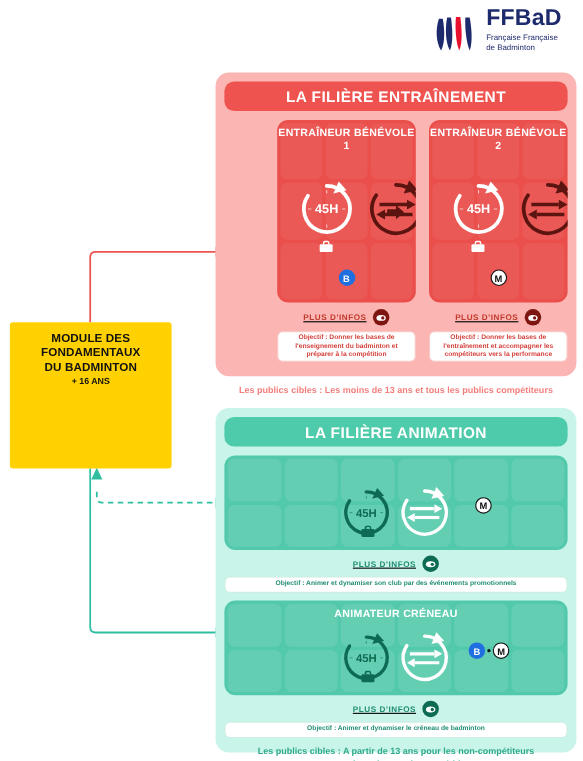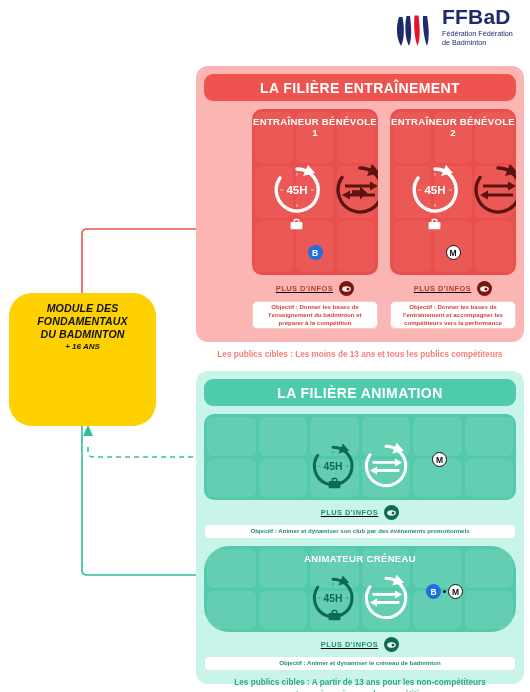--- a/index.html
+++ b/index.html
@@ -15,23 +15,23 @@
   
   .logo{position:absolute;left:394px;top:8px;width:130px;height:40px;display:flex;align-items:flex-end;gap:6px;}
   .logo-mark{width:42px;height:34px;flex:0 0 auto;}
   .logo-text{display:flex;flex-direction:column;justify-content:center;line-height:1;}
   .logo-title{font-size:21px;font-weight:bold;color:#1d2a6c;letter-spacing:.2px;}
   .logo-sub{font-size:7.2px;color:#1d2a6c;line-height:1.35;margin-top:2px;}
 
   
   .module{
     position:absolute;left:9px;top:293px;width:147px;height:133px;
-    background:#ffd100;border-radius:23px;
+    background:#ffd100;border-radius:3px;
     display:flex;flex-direction:column;align-items:center;
-    padding-top:9px;box-sizing:border-box;z-index:5;font-style:italic;
+    padding-top:9px;box-sizing:border-box;z-index:5;
   }
   .module-title{font-size:10.6px;font-weight:bold;color:#111;text-align:center;line-height:1.25;letter-spacing:.1px;}
   .module-clock{margin-top:4px;}
   .module-age{font-size:8px;font-weight:bold;color:#111;margin-top:0;}
 
   
   .panel{position:absolute;border-radius:12px;box-sizing:border-box;}
   .panel-red{left:196px;top:66px;width:328px;height:276px;background:#fbb5b2;padding:8px;}
   .panel-green{left:196px;top:371px;width:328px;height:313px;background:#c9f4e9;padding:8px;}
 
@@ -107,21 +107,21 @@
   <div class="logo">
     <svg class="logo-mark" viewBox="0 0 42 34">
       <path d="M5 3 C2 12 2 24 7 32 C11 24 10 11 8.5 3 Z" fill="#1d2a6c"></path>
       <path d="M12.5 2 C10.5 12 11 25 15 32 C18.5 24 17 10 16 2 Z" fill="#1d2a6c"></path>
       <path d="M20.5 1.5 C19.5 12 20.5 25 23.5 32 C27 24 25.5 10 24.5 1.5 Z" fill="#e8112d"></path>
       <path d="M29 2 C28.5 12 30 25 33 32 C36 24 34.5 10 33 2 Z" fill="#1d2a6c"></path>
     </svg>
     <div class="logo-text">
       <div class="logo-title">FFBaD</div>
       <div class="logo-sub">
-        <div>Fédération Fédération</div>
+        <div>Française Française</div>
         <div>de Badminton</div>
       </div>
     </div>
   </div>
 
   <svg style="position:absolute;left:0;top:0;width:530px;height:692px;">
 
     <path d="M82 293 L82 234 Q82 229 87 229 L196 229" fill="none" stroke="#ef5350" stroke-width="1.6"></path>
     <polygon points="196,224.5 207,229 196,233.5" fill="#ef5350"></polygon>
 
@@ -328,21 +328,21 @@
         <svg width="9" height="6" viewBox="0 0 9 6">
             <ellipse cx="4.5" cy="3" rx="4.3" ry="2.7" fill="#fff"></ellipse>
             <circle cx="6" cy="3" r="1.5" fill="#0e6b53"></circle>
           </svg>
       </span>
     </div>
     <div class="objbox objbox-green" style="height:15px;margin-top:4px;">
       <span class="objtext objtext-green">Objectif : Animer et dynamiser son club par des événements promotionnels</span>
     </div>
 
-    <div class="card card-green" style="height:86px;margin-top:7px;border-radius:25px;">
+    <div class="card card-green" style="height:86px;margin-top:7px;">
       <div class="tilegrid" style="grid-template-columns:repeat(6,1fr);grid-template-rows:repeat(2,1fr);">
         <div class="tile"></div>
           <div class="tile"></div>
           <div class="tile"></div>
         <div class="tile"></div>
           <div class="tile"></div>
           <div class="tile"></div>
         <div class="tile"></div>
           <div class="tile"></div>
           <div class="tile"></div>

